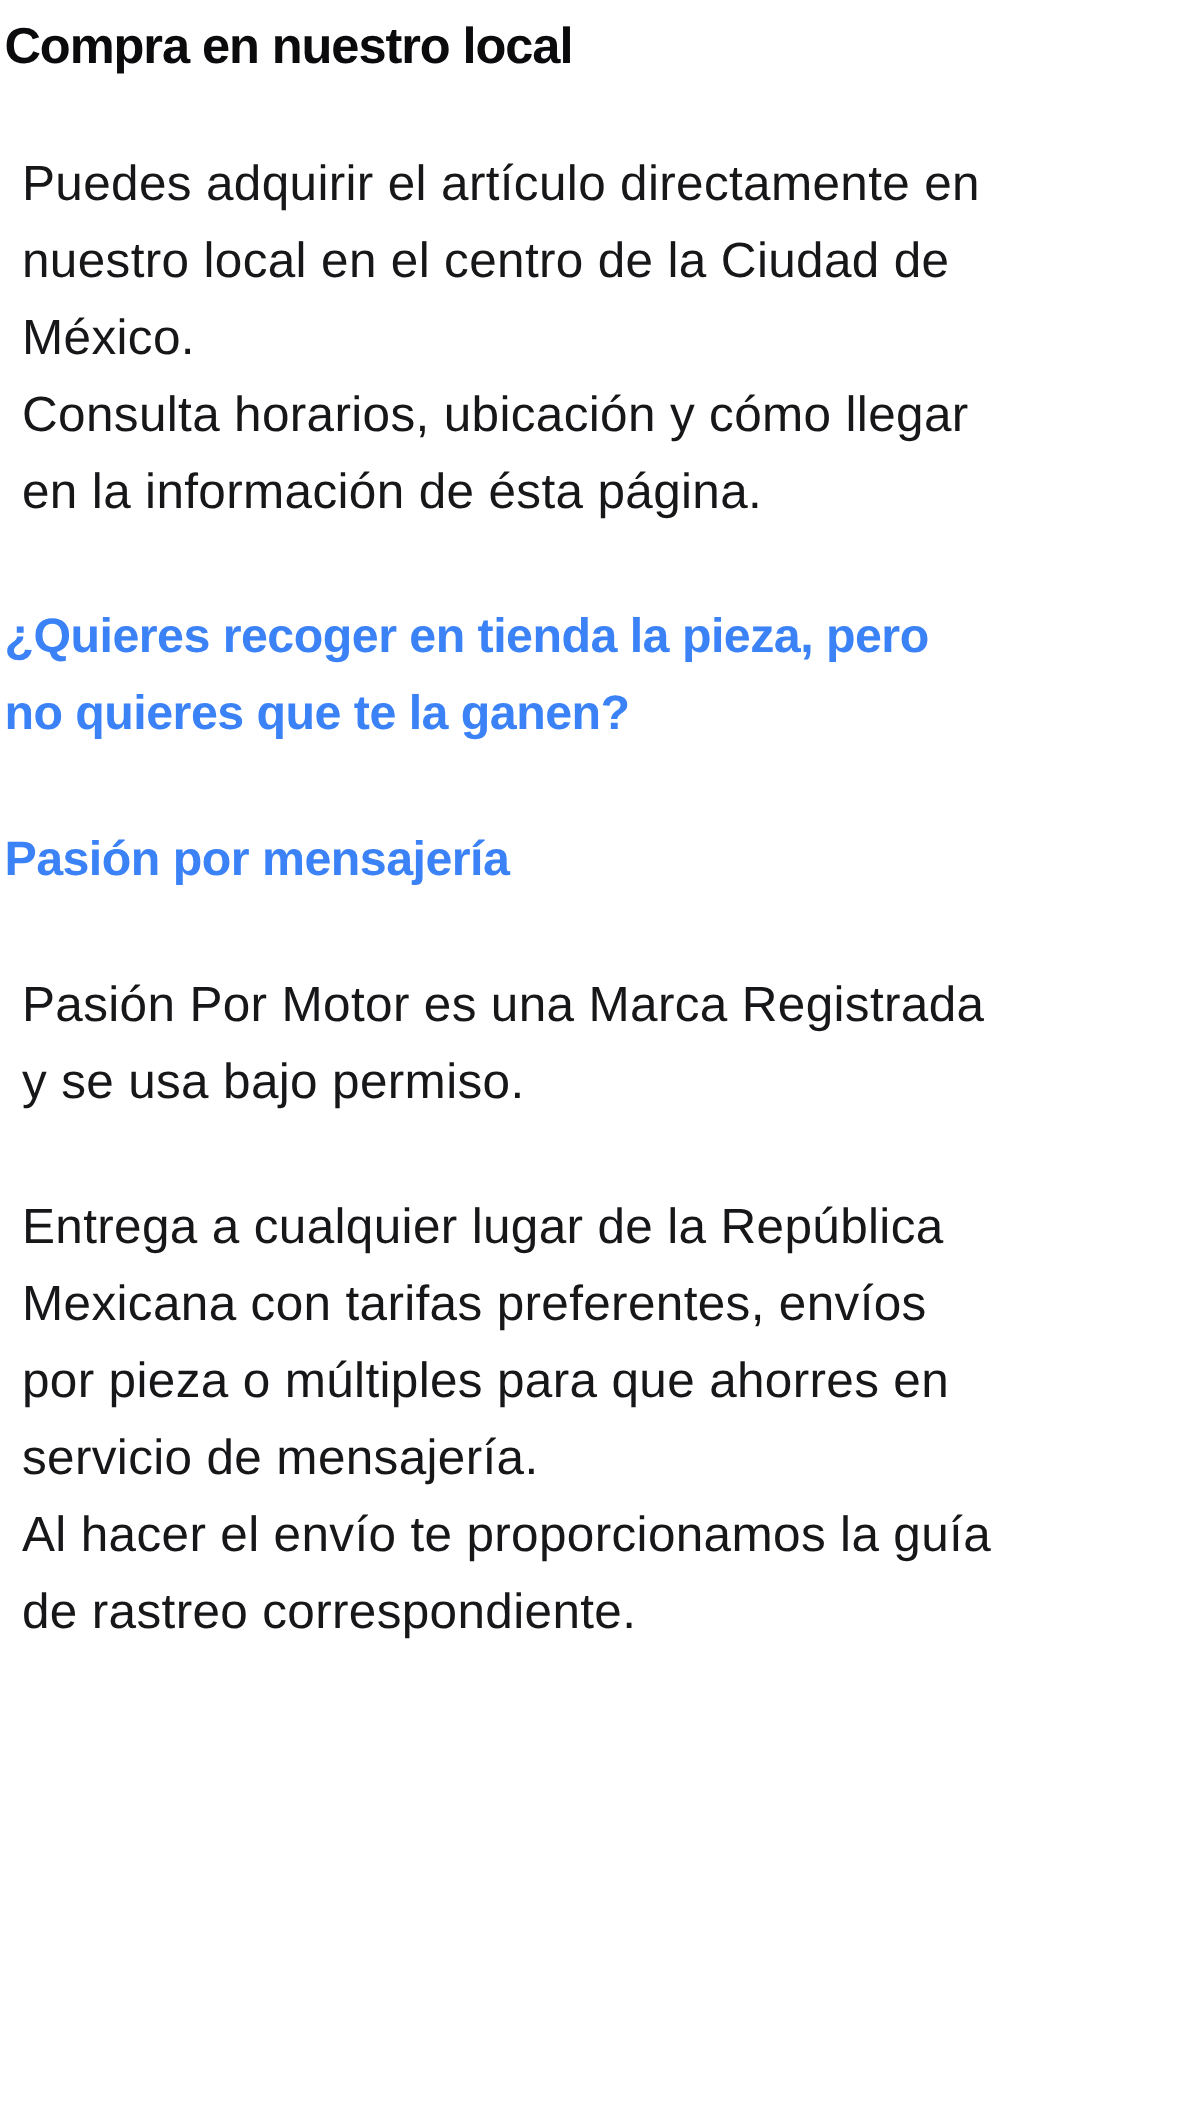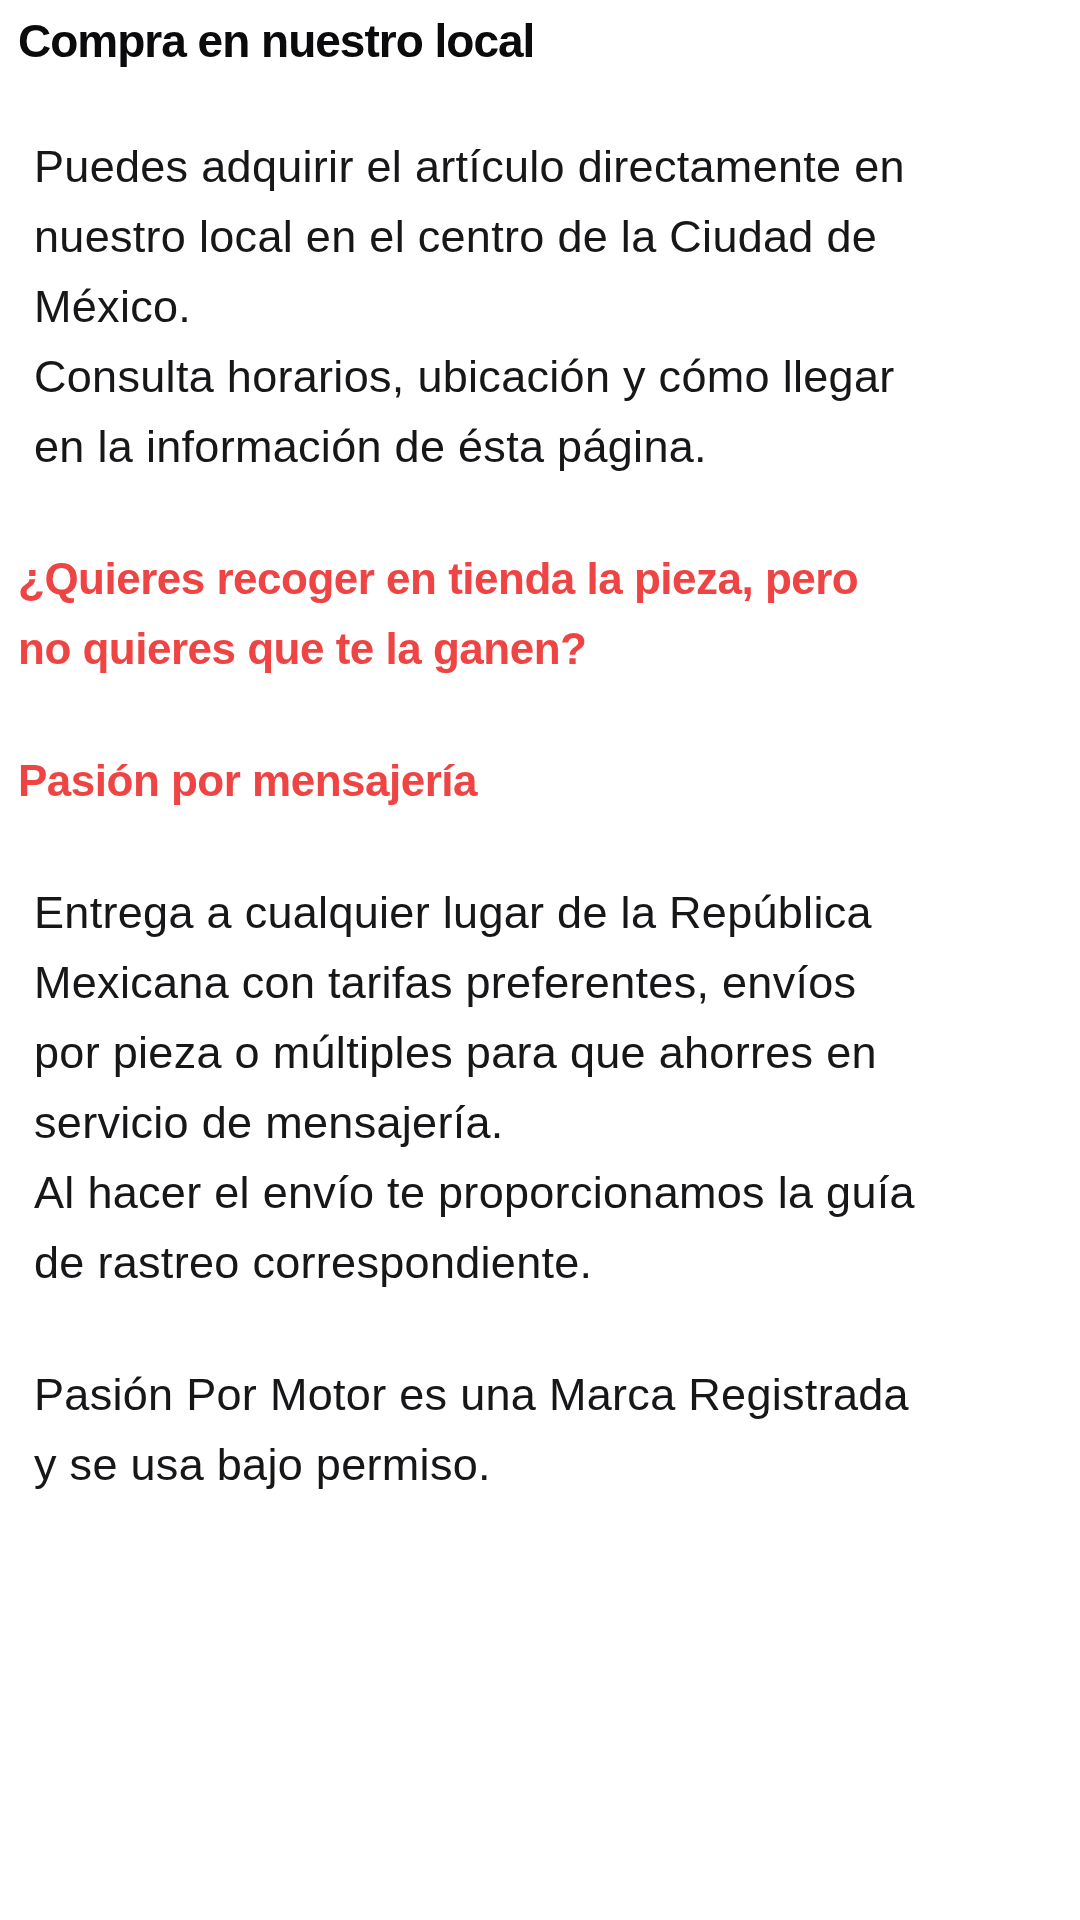--- a/index.html
+++ b/index.html
@@ -8,35 +8,35 @@
     background: #ffffff;
   }
   body {
     width: 1080px;
     height: 1920px;
     overflow: hidden;
     font-family: "Liberation Sans", sans-serif;
     color: #17171a;
   }
   .content {
-    padding: 6px 10px 0 18px;
+    padding: 6px 10px 0 4px;
   }
   .heading-lg {
     font-size: 46px;
     font-weight: bold;
     color: #0b0b0d;
     letter-spacing: -1px;
     line-height: 70px;
     margin: 0 0 56px 0;
     white-space: pre-line;
   }
   .heading-md {
     font-size: 44px;
     font-weight: bold;
-    color: #ef4444;
+    color: #3b82f6;
     letter-spacing: -0.5px;
     line-height: 70px;
     margin: 0 0 62px 0;
     white-space: pre-line;
   }
   .body-text {
     font-size: 45px;
     font-weight: 400;
     letter-spacing: 0.3px;
     line-height: 70px;
@@ -59,23 +59,23 @@
 México.
 Consulta horarios, ubicación y cómo llegar
 en la información de ésta página.</p>
 
   <h3 class="heading-md">¿Quieres recoger en tienda la pieza, pero
 no quieres que te la ganen?</h3>
 
 
   <h3 class="heading-md">Pasión por mensajería</h3>
 
+  <p class="body-text">Pasión Por Motor es una Marca Registrada
+y se usa bajo permiso.</p>
+
   <p class="body-text">Entrega a cualquier lugar de la República
 Mexicana con tarifas preferentes, envíos
 por pieza o múltiples para que ahorres en
 servicio de mensajería.
 Al hacer el envío te proporcionamos la guía
 de rastreo correspondiente.</p>
 
-  <p class="body-text">Pasión Por Motor es una Marca Registrada
-y se usa bajo permiso.</p>
-
 </main>
 
 </body></html>

